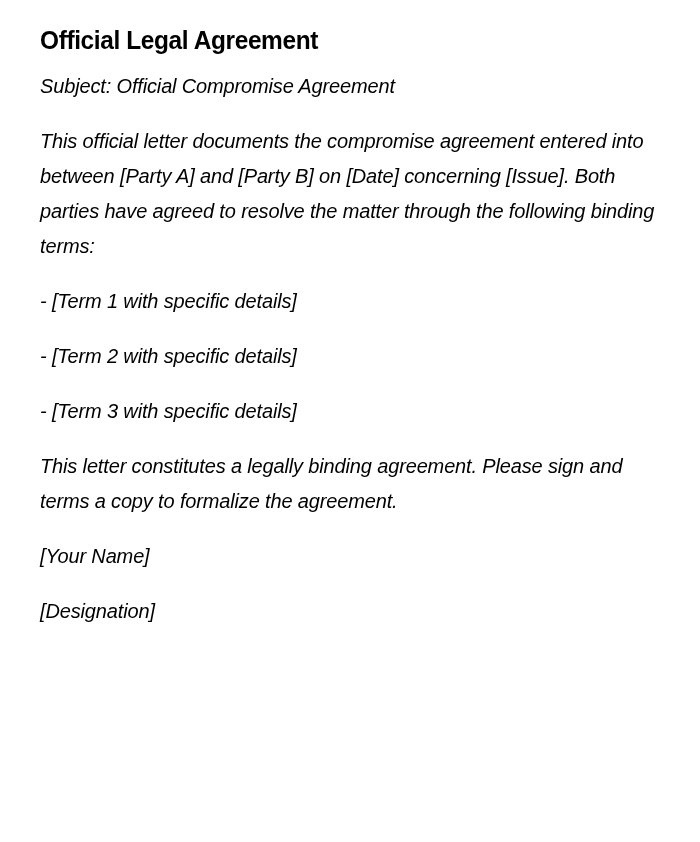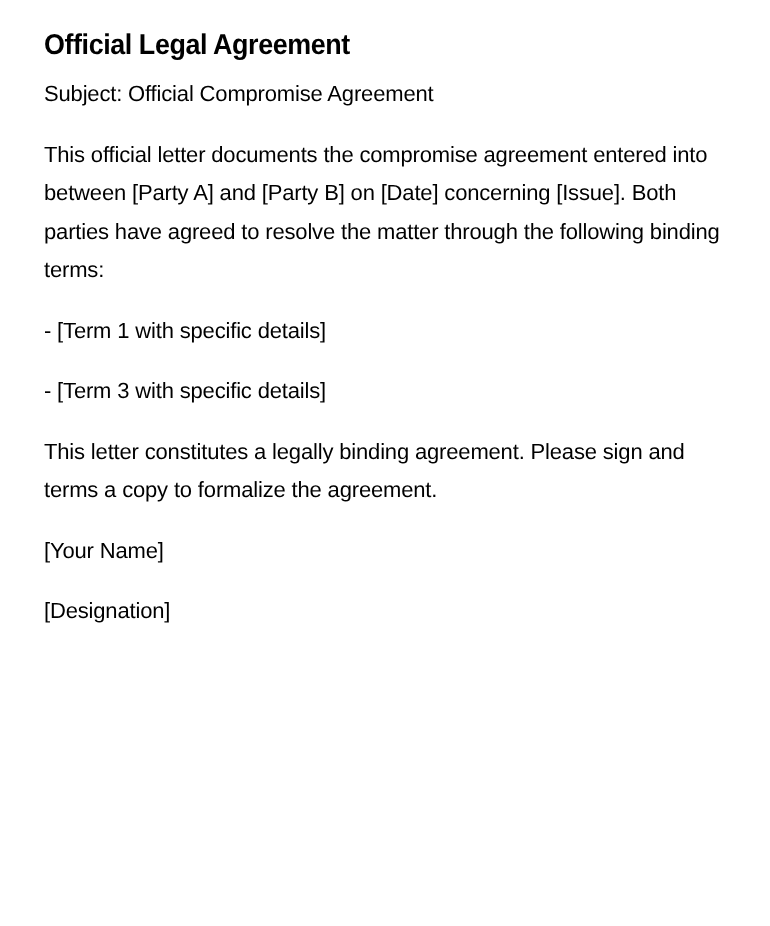--- a/index.html
+++ b/index.html
@@ -30,37 +30,39 @@
       transform: scaleX(0.94);
       transform-origin: left center;
       white-space: nowrap;
     }
     .para {
       font-size: 20px;
       line-height: 35px;
       margin: 0 0 20px 0;
       width: 620px;
       letter-spacing: -0.15px;
+      font-style: italic;
     }
     .para.single {
       white-space: nowrap;
     }
   </style>
 </head>
 <body>
 
 <div class="page">
   <h1 class="doc-title">Official Legal Agreement</h1>
 
   <p class="para single">Subject: Official Compromise Agreement</p>
 
 
   <p class="para">This official letter documents the compromise agreement entered into between [Party A] and [Party B] on [Date] concerning [Issue]. Both parties have agreed to resolve the matter through the following binding terms:</p>
 
   <p class="para single">- [Term 1 with specific details]</p>
+  <p class="para single">- [Term 2 with specific details]</p>
   <p class="para single">- [Term 3 with specific details]</p>
 
   <p class="para">This letter constitutes a legally binding agreement. Please sign and terms a copy to formalize the agreement.</p>
 
 
   <p class="para single">[Your Name]</p>
 
   <p class="para single">[Designation]</p>
 
 </div>

